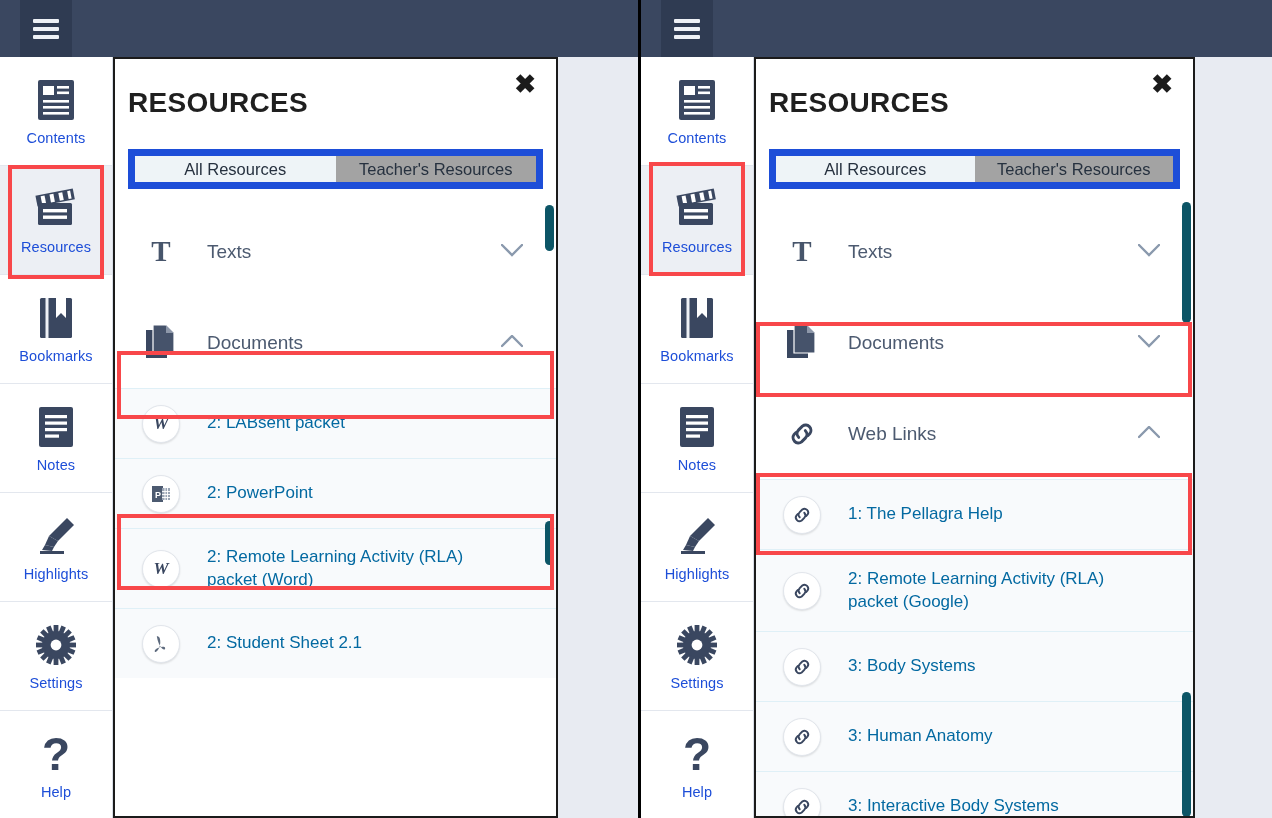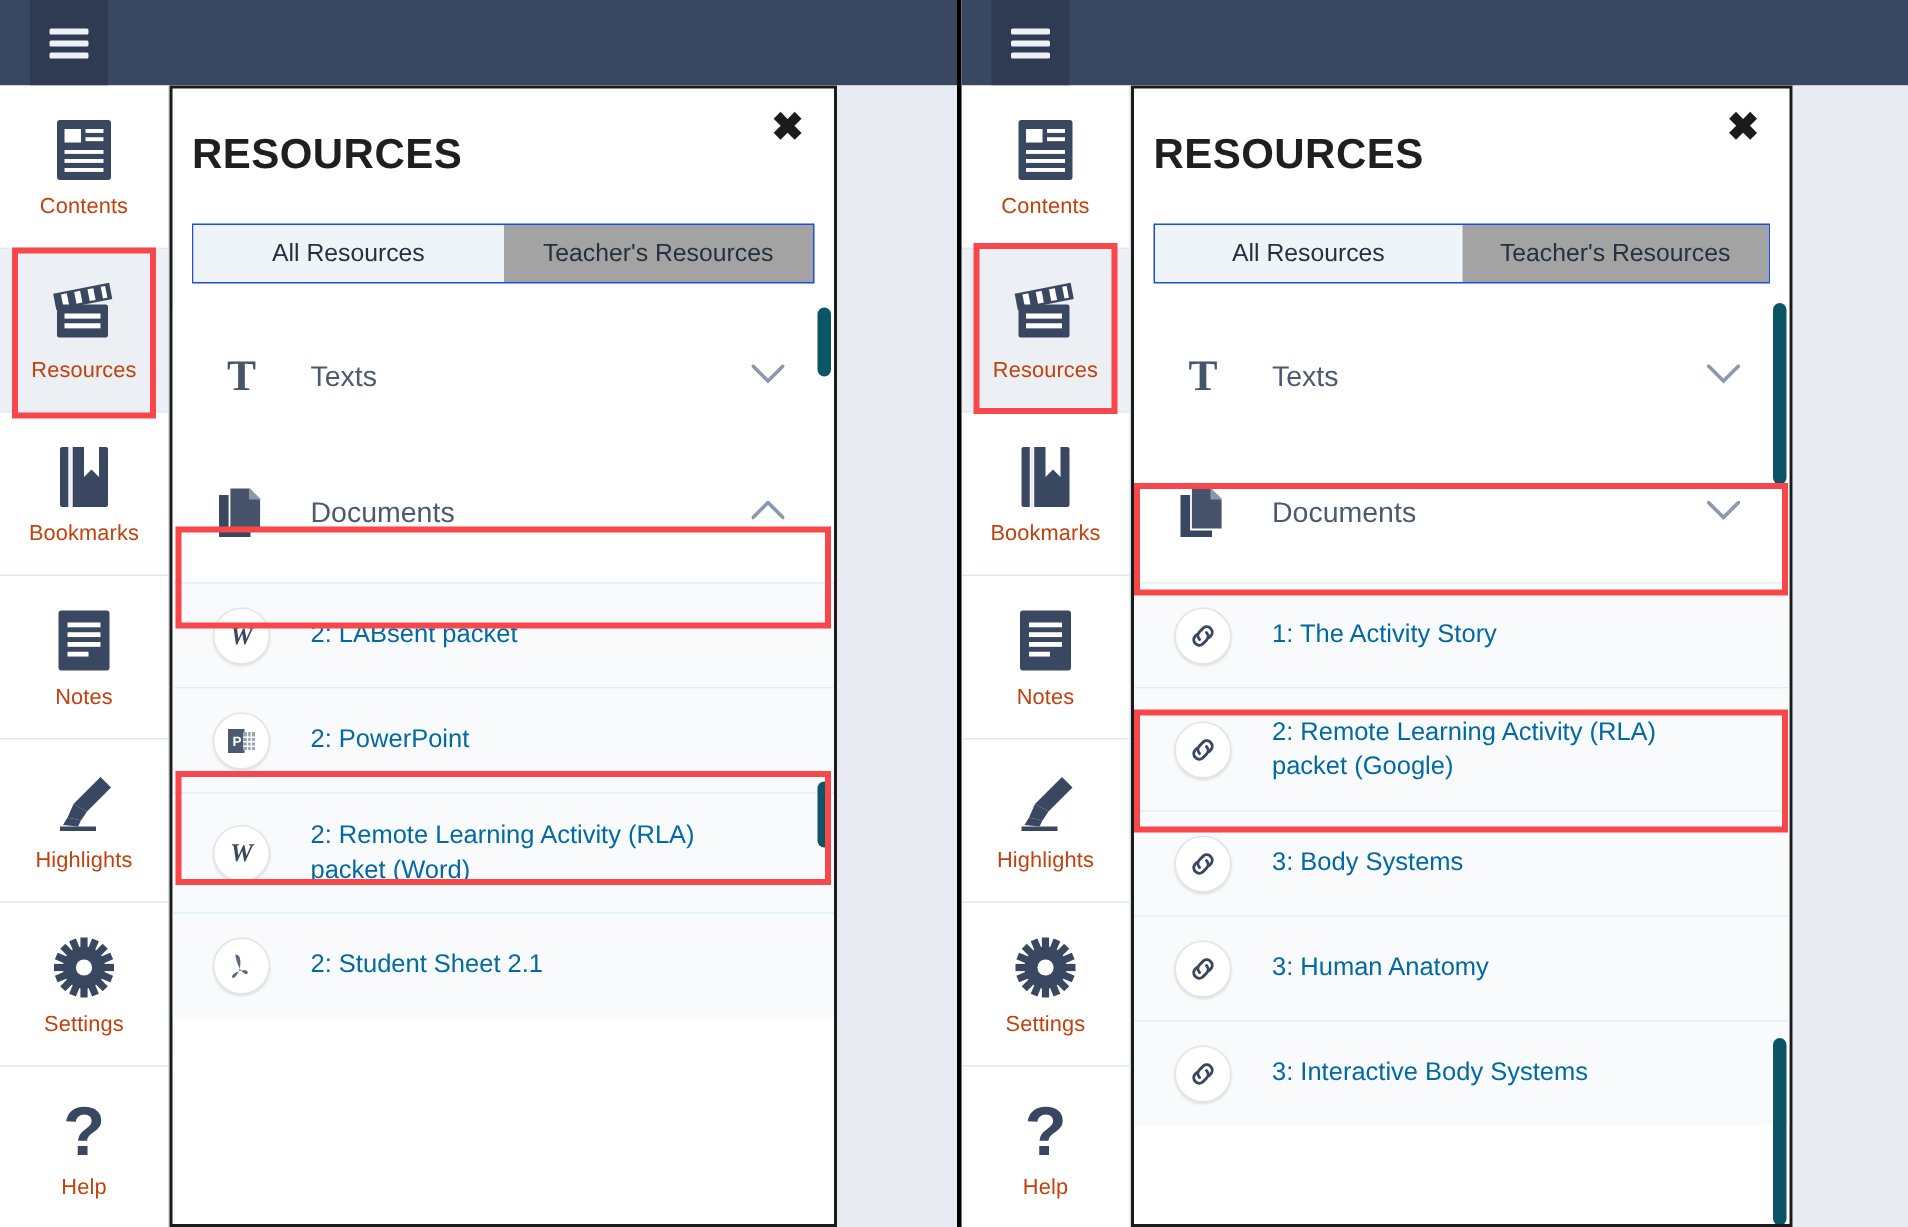--- a/index.html
+++ b/index.html
@@ -61,21 +61,21 @@
     align-items: center; justify-content: center;
     cursor: pointer;
     color: #3a4760;
   }
   .rail-item .rail-icon {
     height: 46px; display: flex; align-items: center; justify-content: center;
   }
   .rail-item .rail-label {
     margin-top: 7px;
     font-size: 14.5px;
-    color: #c2410c;
+    color: #1d4ed8;
     letter-spacing: .1px;
   }
   .rail-item.active { background: #eceff4; }
   .hl-box {
     position: absolute;
     border: 4px solid #f8474a;
     pointer-events: none;
     z-index: 40;
   }
 
@@ -97,21 +97,21 @@
   }
   .panel-close {
     position: absolute; right: 20px; top: 12px;
     font-size: 26px; font-weight: 700; color: #1b1b1b;
     cursor: pointer; line-height: 1;
   }
 
   .tabs {
     margin: 0 13px;
     height: 40px;
-    border: 1px solid #1d4ed8;
+    border: 7px solid #1d4ed8;
     display: flex;
   }
   .tab {
     flex: 1;
     display: flex; align-items: center; justify-content: center;
     font-size: 16.5px; color: #26313f;
     cursor: pointer;
     background: #a3a3a3;
   }
   .tab.active { background: #eef4f7; }
@@ -574,33 +574,49 @@
             </svg>
           </div>
           <div class="acc-label">Documents</div>
           <div class="acc-chevron">
             <svg width="22" height="13" viewBox="0 0 22 13">
                 <path d="M1 1 L11 11 L21 1" stroke="#8a99ad" stroke-width="2.4" fill="none" stroke-linecap="round"></path>
               </svg>
           </div>
         </div>
 
+        <div class="acc-head">
+          <div class="acc-icon">
+            <svg width="32" height="32" viewBox="0 0 24 24">
+              <g fill="none" stroke="#3a4760" stroke-width="2.2" stroke-linecap="round">
+                <path d="M9.5 14.5 a4 4 0 0 1 0 -5.6 l2.8 -2.8 a4 4 0 0 1 5.6 5.6 l-1.4 1.4"></path>
+                <path d="M14.5 9.5 a4 4 0 0 1 0 5.6 l-2.8 2.8 a4 4 0 0 1 -5.6 -5.6 l1.4 -1.4"></path>
+              </g>
+            </svg>
+          </div>
+          <div class="acc-label">Web Links</div>
+          <div class="acc-chevron">
+            <svg width="22" height="13" viewBox="0 0 22 13">
+                <path d="M1 11 L11 1 L21 11" stroke="#8a99ad" stroke-width="2.4" fill="none" stroke-linecap="round"></path>
+              </svg>
+          </div>
+        </div>
 
         <div class="res-row">
           <div class="row-icon">
             <div class="badge-circle">
               <svg width="22" height="22" viewBox="0 0 24 24">
                 <g fill="none" stroke="#3a4760" stroke-width="2.1" stroke-linecap="round">
                   <path d="M9.5 14.5 a4 4 0 0 1 0 -5.6 l2.8 -2.8 a4 4 0 0 1 5.6 5.6 l-1.4 1.4"></path>
                   <path d="M14.5 9.5 a4 4 0 0 1 0 5.6 l-2.8 2.8 a4 4 0 0 1 -5.6 -5.6 l1.4 -1.4"></path>
                 </g>
               </svg>
             </div>
           </div>
-          <div class="row-label">1: The Activity Story</div>
+          <div class="row-label">1: The Pellagra Help</div>
         </div>
 
         <div class="res-row" style="min-height:82px;">
           <div class="row-icon">
             <div class="badge-circle">
               <svg width="22" height="22" viewBox="0 0 24 24">
                 <g fill="none" stroke="#3a4760" stroke-width="2.1" stroke-linecap="round">
                   <path d="M9.5 14.5 a4 4 0 0 1 0 -5.6 l2.8 -2.8 a4 4 0 0 1 5.6 5.6 l-1.4 1.4"></path>
                   <path d="M14.5 9.5 a4 4 0 0 1 0 5.6 l-2.8 2.8 a4 4 0 0 1 -5.6 -5.6 l1.4 -1.4"></path>
                 </g>

